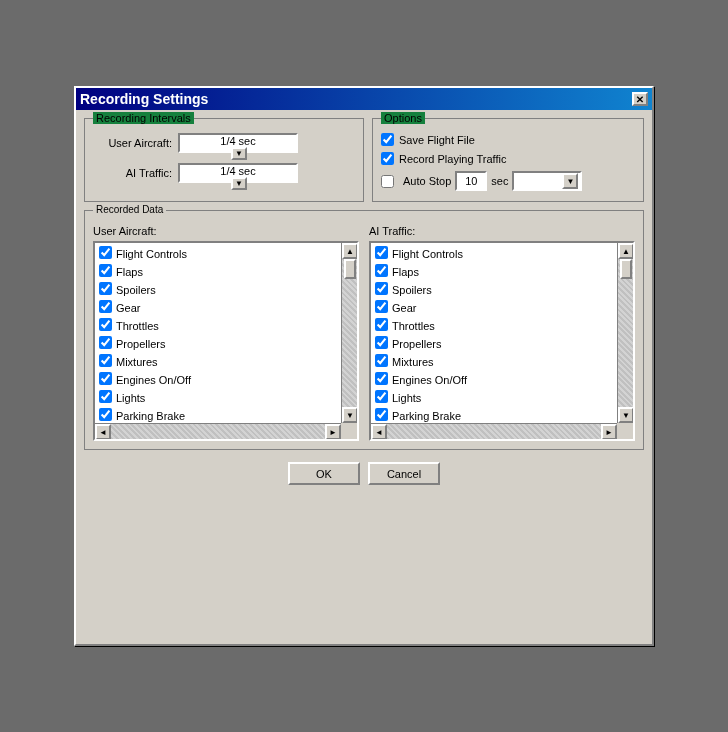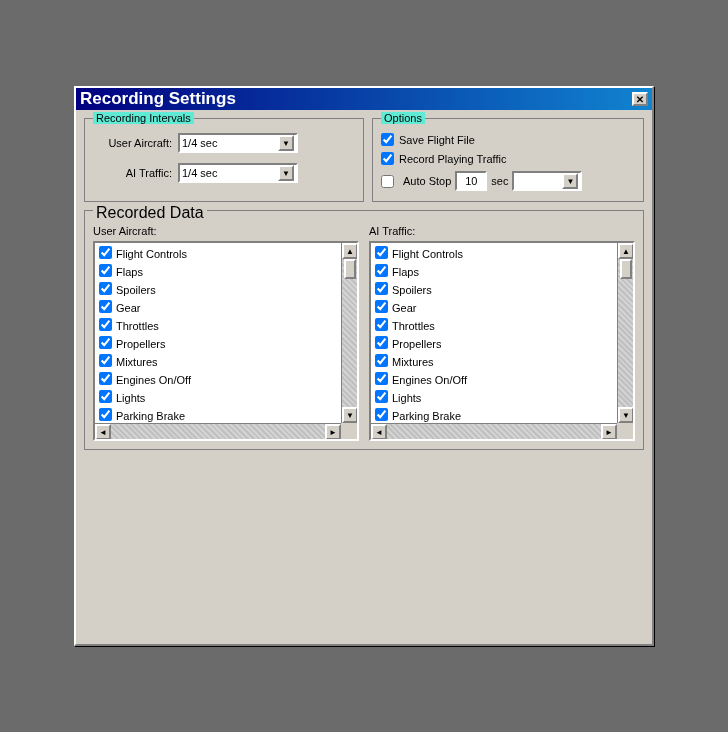--- a/index.html
+++ b/index.html
@@ -33,21 +33,21 @@
       color: white;
       padding: 3px 4px;
       display: flex;
       justify-content: space-between;
       align-items: center;
       height: 22px;
     }
 
     .title-bar-text {
       font-weight: bold;
-      font-size: 17px;
+      font-size: 14px;
     }
 
     .title-bar-close {
       background: #d4d0c8;
       border: 2px solid;
       border-color: #ffffff #808080 #808080 #ffffff;
       width: 16px;
       height: 14px;
       display: flex;
       align-items: center;
@@ -73,21 +73,21 @@
       border-top: 1px solid #808080;
       position: relative;
       padding: 14px 8px 8px 8px;
       background: #d4d0c8;
     }
 
     .group-box-legend {
       position: absolute;
       top: -7px;
       left: 8px;
-      background: #5eead4;
+      background: #15803d;
       padding: 0 3px;
       font-size: 11px;
     }
 
     .recording-intervals {
       width: 280px;
     }
 
     .options-group {
       flex: 1;
@@ -111,20 +111,21 @@
       border: 2px solid;
       border-color: #808080 #ffffff #ffffff #808080;
       height: 20px;
       display: flex;
       align-items: center;
       padding: 0 2px;
       font-size: 11px;
       width: 120px;
       cursor: pointer;
       position: relative;
+      flex-direction: column;
     }
 
     .win-select-text {
       flex: 1;
     }
 
     .win-select-arrow {
       background: #d4d0c8;
       border: 2px solid;
       border-color: #ffffff #808080 #808080 #ffffff;
@@ -181,21 +182,21 @@
       padding: 14px 8px 8px 8px;
       margin-bottom: 8px;
     }
 
     .recorded-data-legend {
       position: absolute;
       top: -7px;
       left: 8px;
       background: #d4d0c8;
       padding: 0 3px;
-      font-size: 16px;
+      font-size: 10px;
     }
 
     .data-lists {
       display: flex;
       gap: 10px;
     }
 
     .data-list-section {
       flex: 1;
     }
@@ -560,15 +561,19 @@
               <div class="scroll-track-h"></div>
               <div class="scroll-btn-h">►</div>
             </div>
             <div class="scroll-corner"></div>
           </div>
         </div>
 
       </div>
     </div>
 
+    <div class="button-row">
+      <button class="win-button">OK</button>
+      <button class="win-button">Cancel</button>
+    </div>
 
   </div>
 </div>
 
 </body></html>

